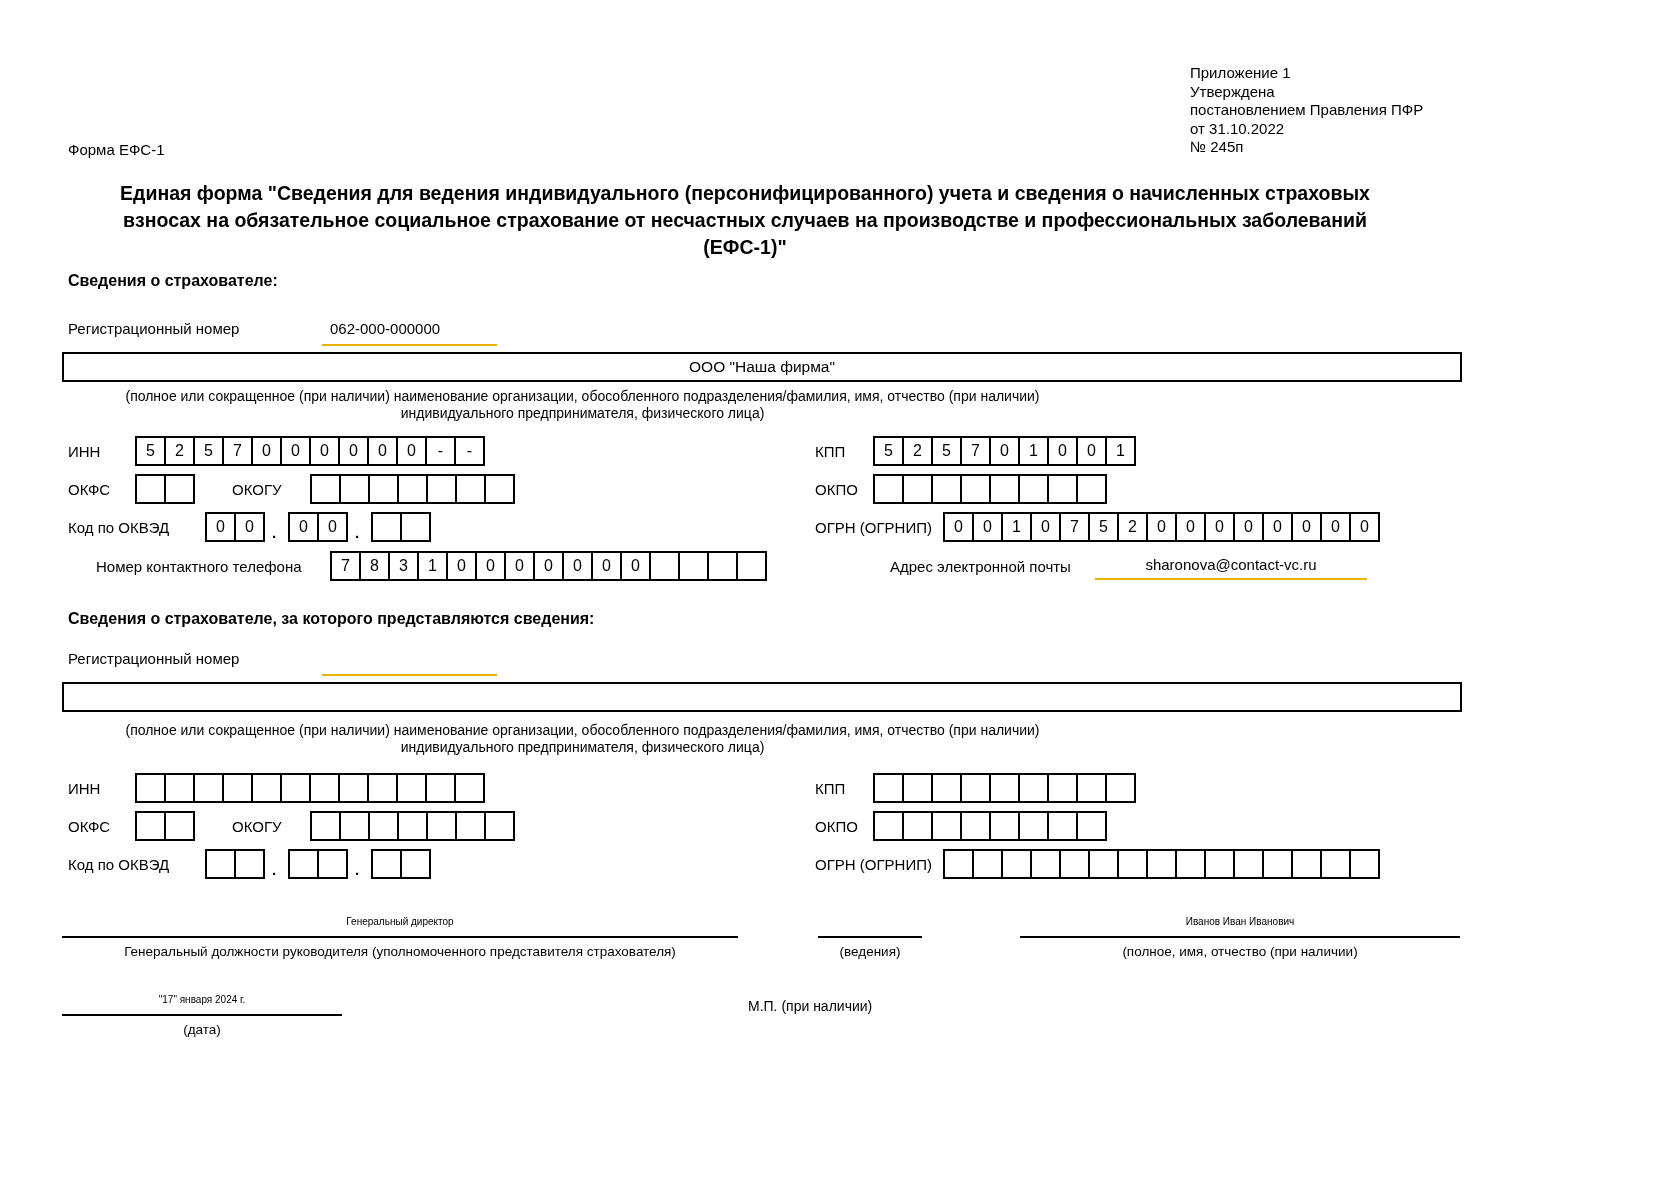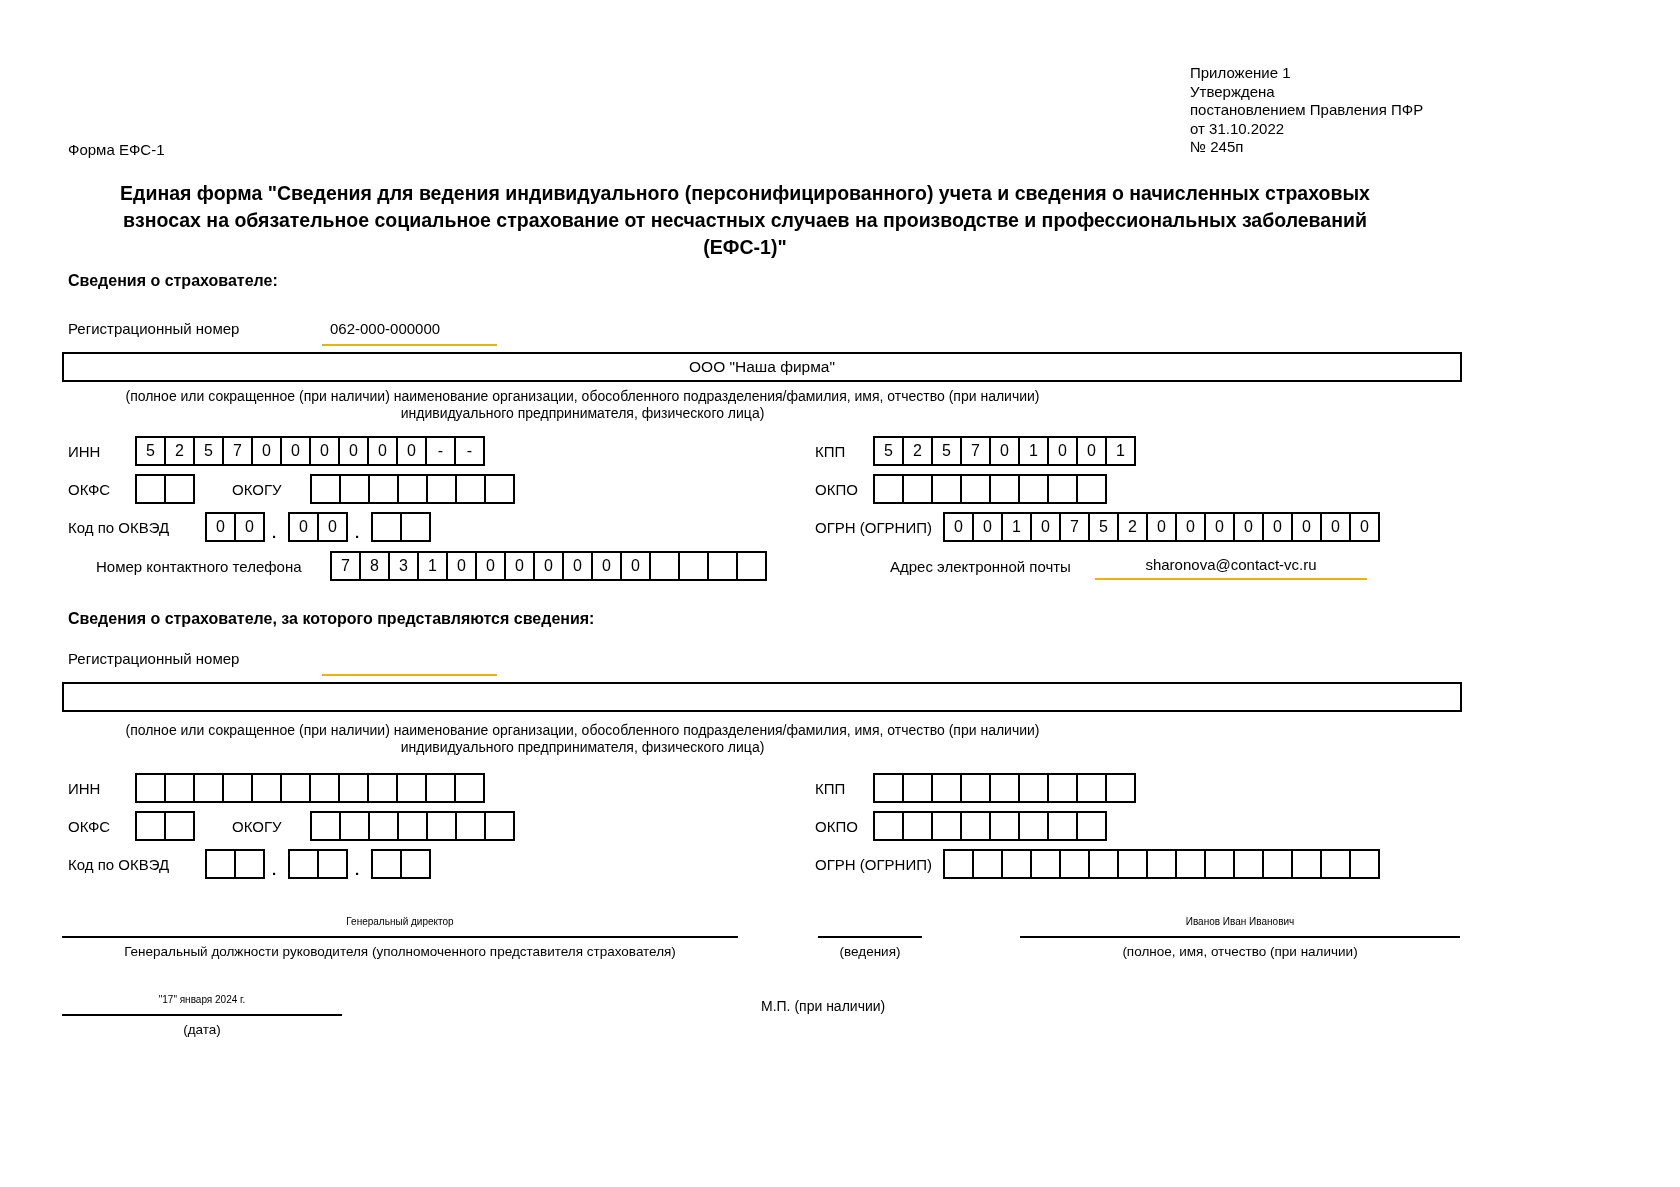--- a/index.html
+++ b/index.html
@@ -265,15 +265,15 @@
 
   <div class="pos sigline" style="left:818px; top:914px; width:104px;"></div>
   <div class="pos cap13" style="left:818px; top:944px; width:104px;">(ведения)</div>
 
   <div class="pos sigline" style="left:1020px; top:914px; width:440px;">Иванов Иван Иванович</div>
   <div class="pos cap13" style="left:1020px; top:944px; width:440px;">(полное, имя, отчество (при наличии)</div>
 
   <div class="pos sigline" style="left:62px; top:992px; width:280px;">"17" января 2024 г.</div>
   <div class="pos cap13" style="left:62px; top:1022px; width:280px;">(дата)</div>
 
-  <div class="pos stamp" style="left:748px; top:998px;margin-left:13px;">М.П. (при наличии)</div>
+  <div class="pos stamp" style="left:748px; top:998px;">М.П. (при наличии)</div>
 
 </div>
 
 </body></html>

